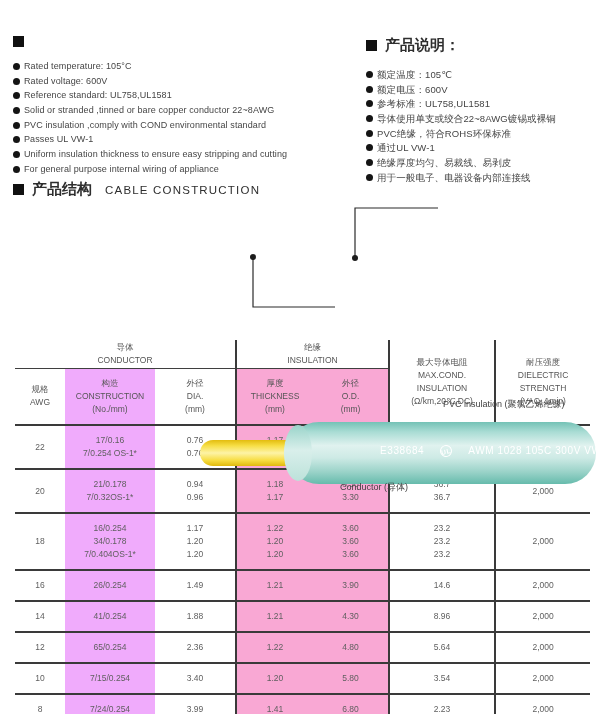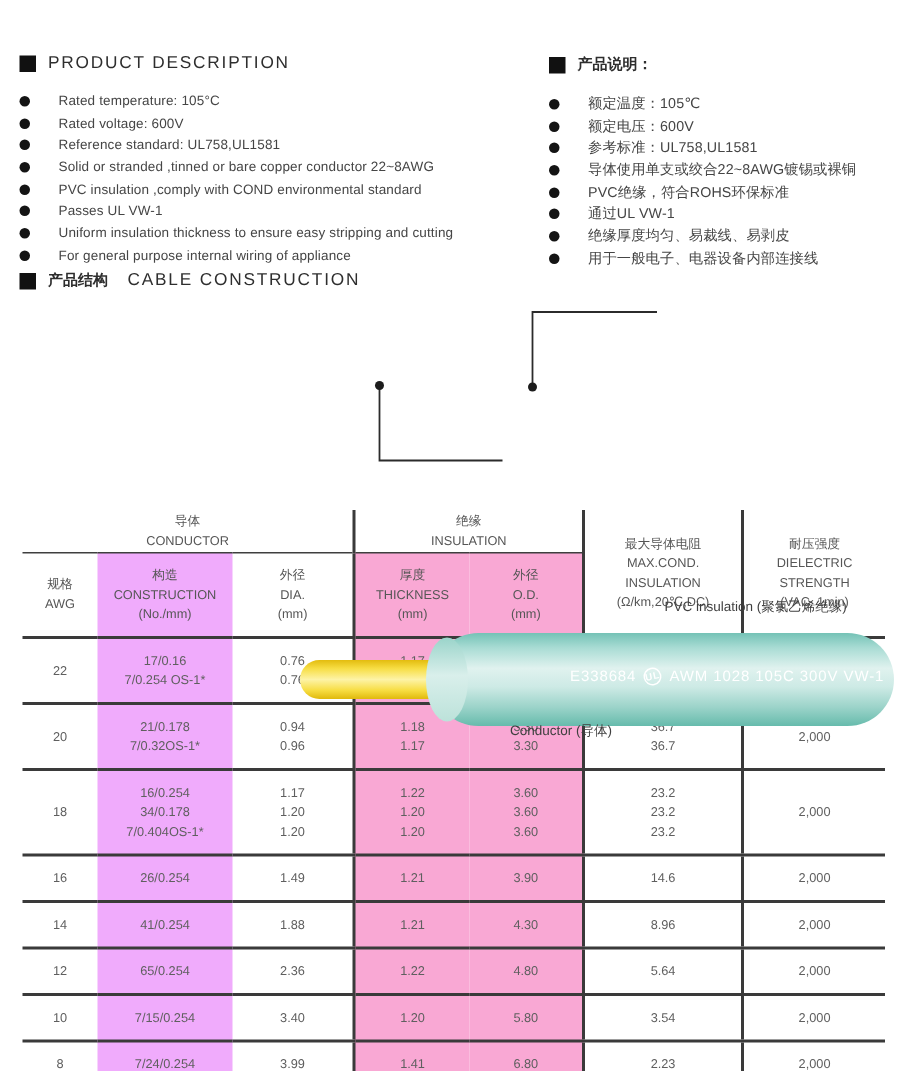--- a/index.html
+++ b/index.html
@@ -10,23 +10,23 @@
     overflow:hidden; color:#3c3c3c;
   }
 
   
   .desc-col { position:absolute; top:36px; }
   #desc-en { left:13px; width:348px; }
   #desc-zh { left:366px; width:232px; }
   .sec-title { display:flex; align-items:center; gap:8px; margin-bottom:14px; }
   .sq-icon { width:11px; height:11px; background:#111; flex:0 0 auto; }
   .sec-title .t-en { font-size:11.5px; letter-spacing:1.2px; color:#2e2e2e; }
-  .sec-title .t-zh { font-size:10px; font-weight:bold; color:#2e2e2e;text-align:center; }
+  .sec-title .t-zh { font-size:15px; font-weight:bold; color:#2e2e2e;text-align:center; }
   ul.bullets { list-style:none; }
-  ul.bullets li { display:flex; align-items:flex-start; gap:19px; margin-bottom:3.2px; }
+  ul.bullets li { display:flex; align-items:flex-start; gap:4px; margin-bottom:3.2px; }
   .dot-icon { width:7px; height:7px; border-radius:50%; background:#141414; flex:0 0 auto; margin-top:2px; }
   ul.bullets li span.txt { font-size:9px; line-height:11.5px; color:#454545; letter-spacing:0.1px; white-space:nowrap; }
   #desc-zh ul.bullets li span.txt { font-size:9.5px; }
 
   
   #construction-title { position:absolute; left:13px; top:180px; }
   #construction-title .t-zh { margin-right:5px; }
 
   #diagram { position:absolute; left:0; top:195px; width:603px; height:140px; }
   .cross-ring { position:absolute; left:82px; top:223px; width:68px; height:68px;
@@ -37,21 +37,21 @@
     border-radius:13px 0 0 13px; z-index:1;
     background:linear-gradient(180deg,#e3bc0e 0%,#f7de45 22%,#fdf3a6 50%,#f7dd42 78%,#e0b90c 100%); }
   .insulation-body { position:absolute; left:288px; top:227px; width:308px; height:62px;
     border-radius:31px; z-index:2;
     background:linear-gradient(180deg,#74c2b6 0%,#a9dcd4 16%,#e0f2ef 38%,#cdeae5 58%,#9bd3c9 80%,#66bbac 100%); }
   .insulation-cap { position:absolute; left:284px; top:230px; width:28px; height:56px;
     border-radius:50%; z-index:3;
     background:linear-gradient(180deg,#9ad4ca 0%,#d9efeb 45%,#bce2da 100%); }
   .cable-marking { position:absolute; left:380px; top:250px; width:216px; z-index:4;
     color:#fff; font-size:10px; letter-spacing:0.6px; white-space:nowrap;
-    display:flex; align-items:center; gap:5px; }
+    display:flex; gap:16px; }
   .ul-mark-icon { display:inline-flex; align-items:center; justify-content:center;
     width:12px; height:12px; border:1.2px solid #fff; border-radius:50%;
     font-size:6.5px; font-weight:bold; color:#fff; flex:0 0 auto; transform:rotate(-12deg); }
   #leader-svg { position:absolute; left:0; top:0; width:603px; height:140px; z-index:5; }
   .diag-label { position:absolute; z-index:6; font-size:9px; color:#3f3f3f; white-space:nowrap; }
   #label-pvc { left:443px; top:203px; }
   #label-conductor { left:340px; top:286px; }
 
   
   #spec-table { position:absolute; left:15px; top:340px; width:575px;
@@ -69,21 +69,20 @@
   .band-b { background:#f9a8d4; }
 </style>
 </head>
 <body>
 
 <div id="page">
 
   <div id="desc-en" class="desc-col">
     <div class="sec-title">
       <span class="sq-icon"></span>
-      <span class="t-en">PRODUCT  DESCRIPTION</span>
     </div>
     <ul class="bullets">
 
         <li>
           <span class="dot-icon"></span>
           <span class="txt">Rated temperature: 105°C</span>
         </li>
 
         <li>
           <span class="dot-icon"></span>

